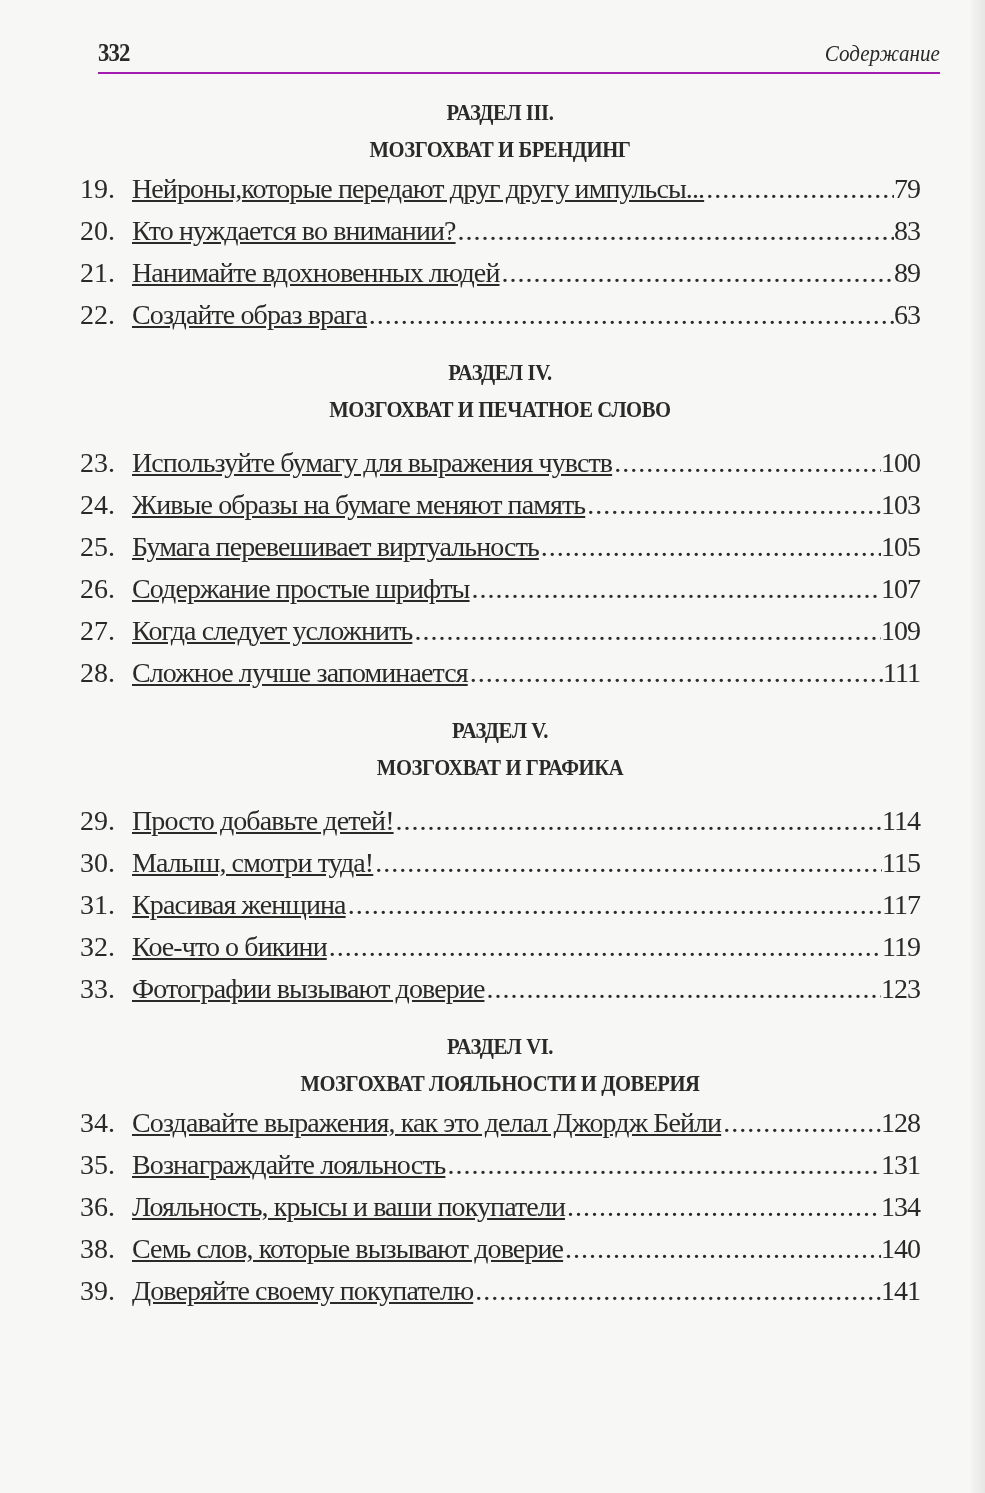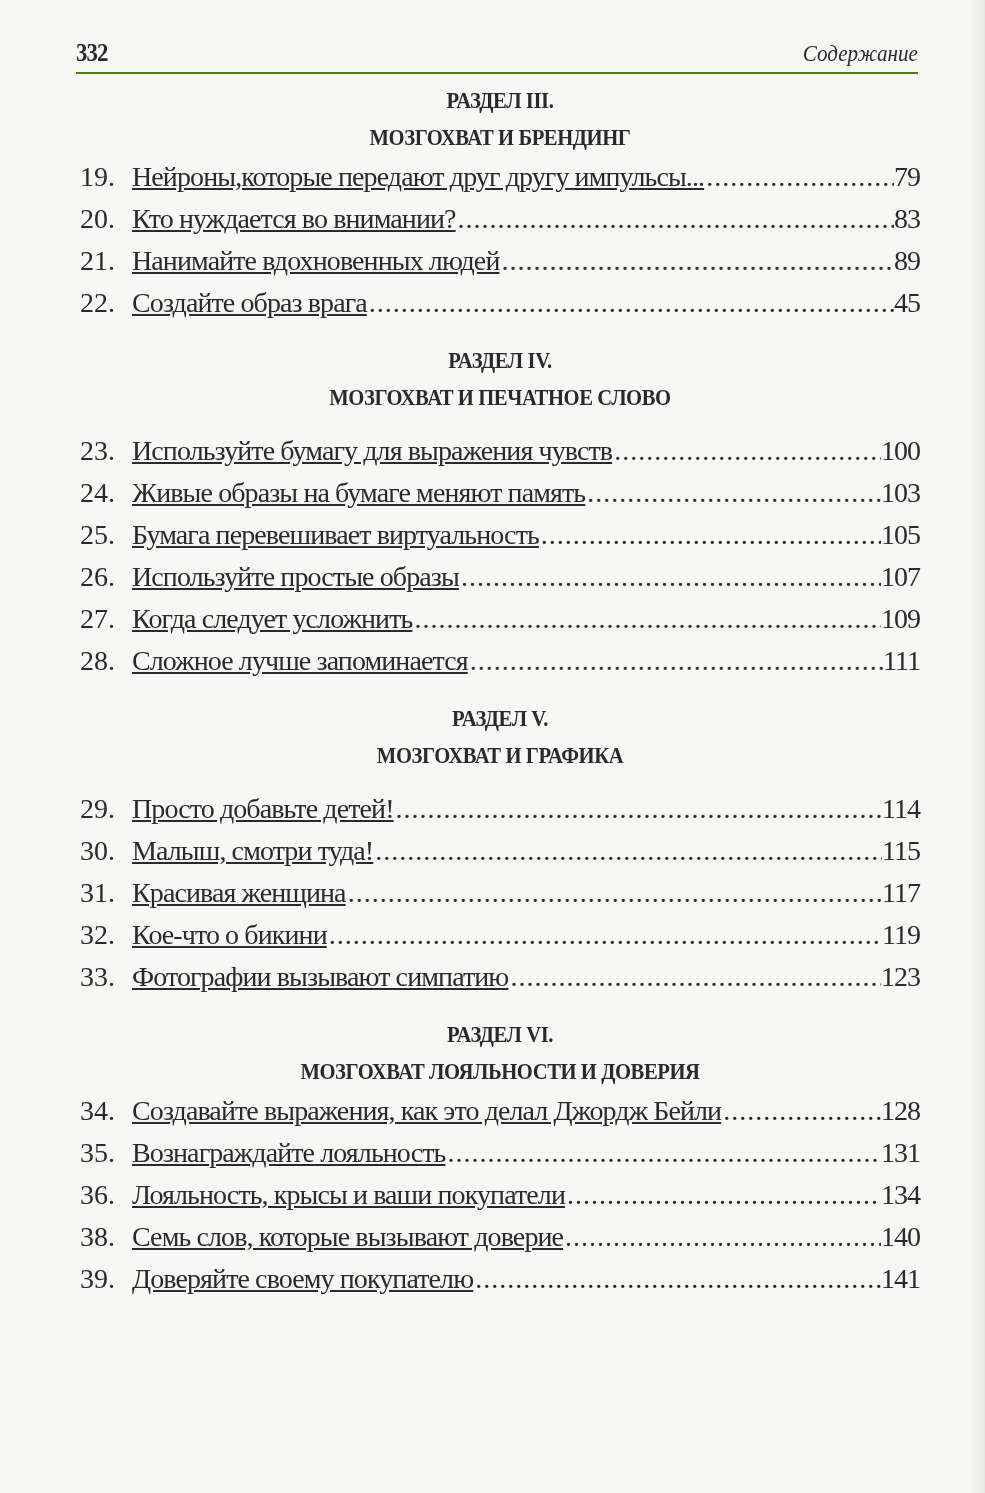--- a/index.html
+++ b/index.html
@@ -16,25 +16,25 @@
       color: #2a2a2a;
     }
     .page-edge {
       position: absolute;
       right: 0; top: 0;
       width: 14px; height: 100%;
       background: linear-gradient(to right, #f4f4f2, #e6e6e4);
     }
     .header {
       position: absolute;
-      left: 76px;
+      left: 98px;
       width: 842px;
       top: 38px;
       height: 34px;
-      border-bottom: 2px solid #4d7c0f;
+      border-bottom: 2px solid #a21caf;
     }
     .page-number {
       position: absolute;
       left: 0; top: 0;
       font-weight: bold;
       font-size: 26px;
       letter-spacing: -1px;
       transform: scaleX(0.88);
       transform-origin: left;
     }
@@ -42,21 +42,21 @@
       position: absolute;
       right: 0; top: 2px;
       font-style: italic;
       font-size: 24px;
       transform: scaleX(0.88);
       transform-origin: right;
     }
     .content {
       position: absolute;
       left: 80px;
-      top: 82px;
+      top: 94px;
       width: 840px;
     }
     .section-head {
       text-align: center;
       font-weight: bold;
       font-size: 24px;
       line-height: 37px;
       letter-spacing: -0.5px;
       transform: scaleX(0.86);
       transform-origin: center;
@@ -142,21 +142,21 @@
         <span class="dots"></span>
       </span>
     <span class="pg">89</span>
   </div>
   <div class="entry">
     <span class="num">22.</span>
     <span class="title-wrap">
         <span class="title">Создайте образ врага</span>
         <span class="dots"></span>
       </span>
-    <span class="pg">45</span>
+    <span class="pg">63</span>
   </div>
 
   <div class="gap-s2"></div>
 
   <div class="section-head">
     <span class="line">РАЗДЕЛ IV.</span>
     <span class="line">МОЗГОХВАТ И ПЕЧАТНОЕ СЛОВО</span>
   </div>
   <div class="gap-s1"></div>
   <div class="entry">
@@ -179,21 +179,21 @@
     <span class="num">25.</span>
     <span class="title-wrap">
         <span class="title">Бумага перевешивает виртуальность</span>
         <span class="dots"></span>
       </span>
     <span class="pg">105</span>
   </div>
   <div class="entry">
     <span class="num">26.</span>
     <span class="title-wrap">
-        <span class="title">Используйте простые образы</span>
+        <span class="title">Содержание простые шрифты</span>
         <span class="dots"></span>
       </span>
     <span class="pg">107</span>
   </div>
   <div class="entry">
     <span class="num">27.</span>
     <span class="title-wrap">
         <span class="title">Когда следует усложнить</span>
         <span class="dots"></span>
       </span>
@@ -243,21 +243,21 @@
     <span class="num">32.</span>
     <span class="title-wrap">
         <span class="title">Кое-что о бикини</span>
         <span class="dots"></span>
       </span>
     <span class="pg">119</span>
   </div>
   <div class="entry">
     <span class="num">33.</span>
     <span class="title-wrap">
-        <span class="title">Фотографии вызывают симпатию</span>
+        <span class="title">Фотографии вызывают доверие</span>
         <span class="dots"></span>
       </span>
     <span class="pg">123</span>
   </div>
 
   <div class="gap-s2"></div>
 
   <div class="section-head">
     <span class="line">РАЗДЕЛ VI.</span>
     <span class="line">МОЗГОХВАТ ЛОЯЛЬНОСТИ И ДОВЕРИЯ</span>

